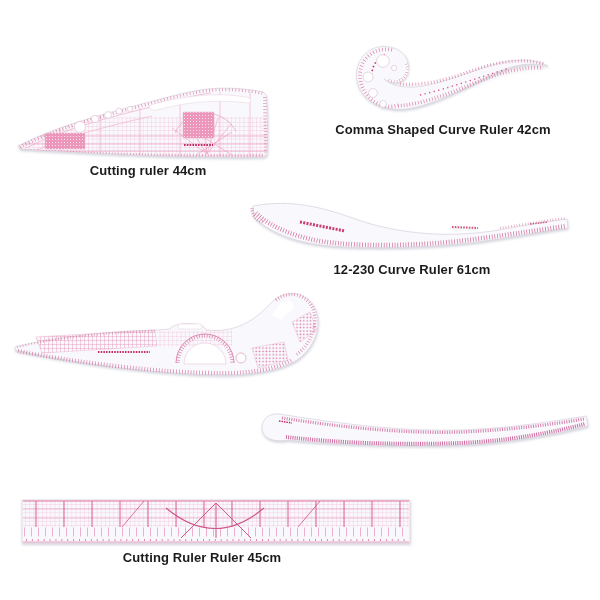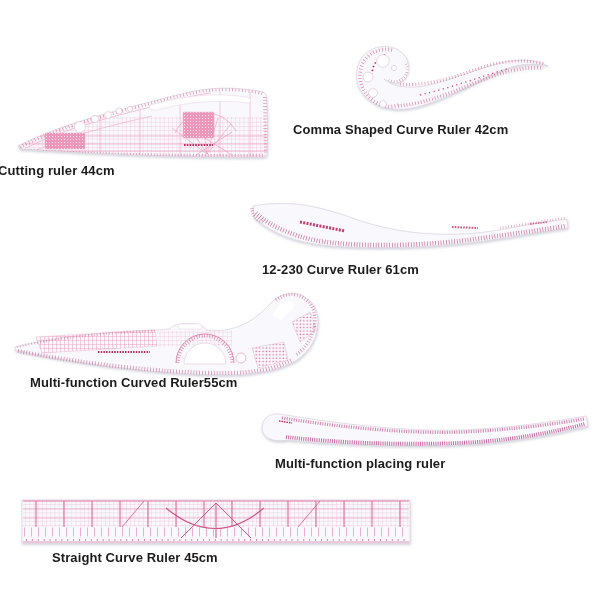--- a/index.html
+++ b/index.html
@@ -4,21 +4,21 @@
 <style>
   html,body{margin:0;padding:0;}
   body{
     width:600px;height:600px;position:relative;overflow:hidden;
     background:#ffffff;
     font-family:"Liberation Sans", sans-serif;
   }
   .stage{position:absolute;left:0;top:0;width:600px;height:600px;}
   .caption{
     position:absolute;width:300px;margin-left:-150px;
-    text-align:left;font-size:13px;font-weight:700;color:#1b1b1b;
+    text-align:center;font-size:13px;font-weight:700;color:#1b1b1b;
     letter-spacing:0.1px;white-space:nowrap;
   }
 </style>
 </head>
 <body>
 
 <div class="stage">
 
 <svg width="600" height="600" viewBox="0 0 600 600">
   <defs>
@@ -137,17 +137,15 @@
     <path d="M166,508 Q215,549 264,508" fill="none" stroke="#d0548a" stroke-width="1.1"></path>
     <path d="M181,538 L216,503 L251,538 M216,503V538" fill="none" stroke="#d0548a" stroke-width="1"></path>
     <path d="M298,527L320,501 M122,527L144,501" stroke="#d0548a" stroke-width="0.8"></path>
   </g>
 </svg>
 
   
   <div class="caption" style="left:148px;top:163px">Cutting ruler 44cm</div>
   <div class="caption" style="left:443px;top:122px">Comma Shaped Curve Ruler 42cm</div>
   <div class="caption" style="left:412px;top:262px">12-230 Curve Ruler 61cm</div>
-  <div class="caption" style="left:180px;top:375px">Multi-function Curved Ruler55cm</div>
-  <div class="caption" style="left:425px;top:456px">Multi-function placing ruler</div>
-  <div class="caption" style="left:202px;top:550px">Straight Curve Ruler 45cm</div>
+  <div class="caption" style="left:202px;top:550px">Cutting Ruler Ruler 45cm</div>
 
 </div>
 
 </body></html>

